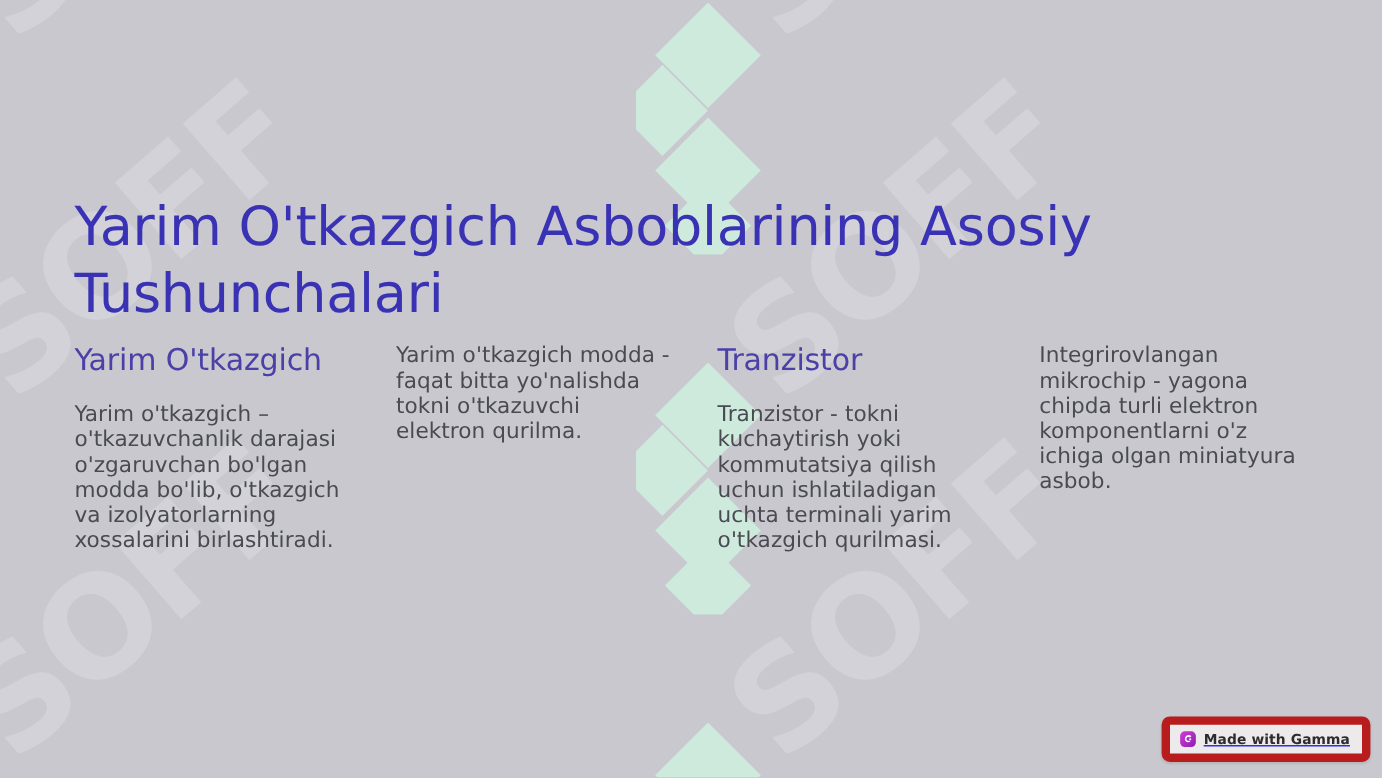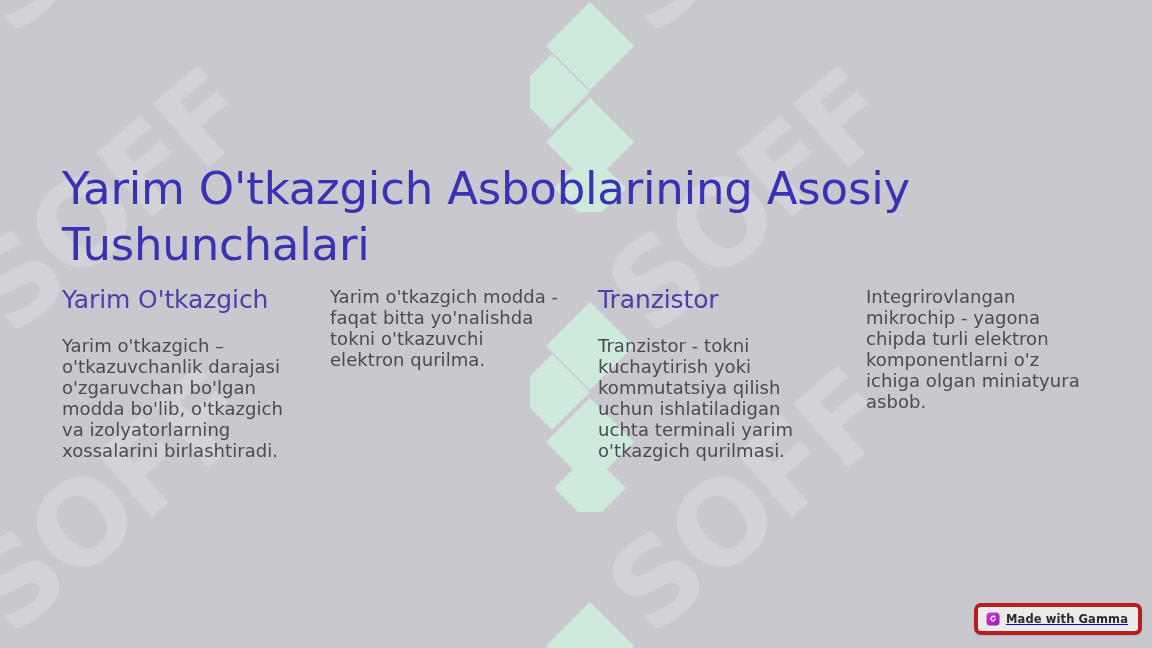--- a/index.html
+++ b/index.html
@@ -111,21 +111,21 @@
   
   #gamma-badge {
     position: absolute;
     right: 10px;
     bottom: 13px;
     z-index: 5;
     display: flex;
     align-items: center;
     gap: 6px;
     background: #eceaea;
-    border: 4px solid #b91c1c;
+    border: 7px solid #b91c1c;
     border-radius: 7px;
     padding: 5px 10px 5px 8px;
     box-shadow: 0 1px 2px rgba(0,0,0,0.10);
   }
   #gamma-badge .g-label {
     font-size: 11.5px;
     font-weight: 700;
     color: #2b2b30;
     letter-spacing: 0.1px;
     white-space: nowrap;

